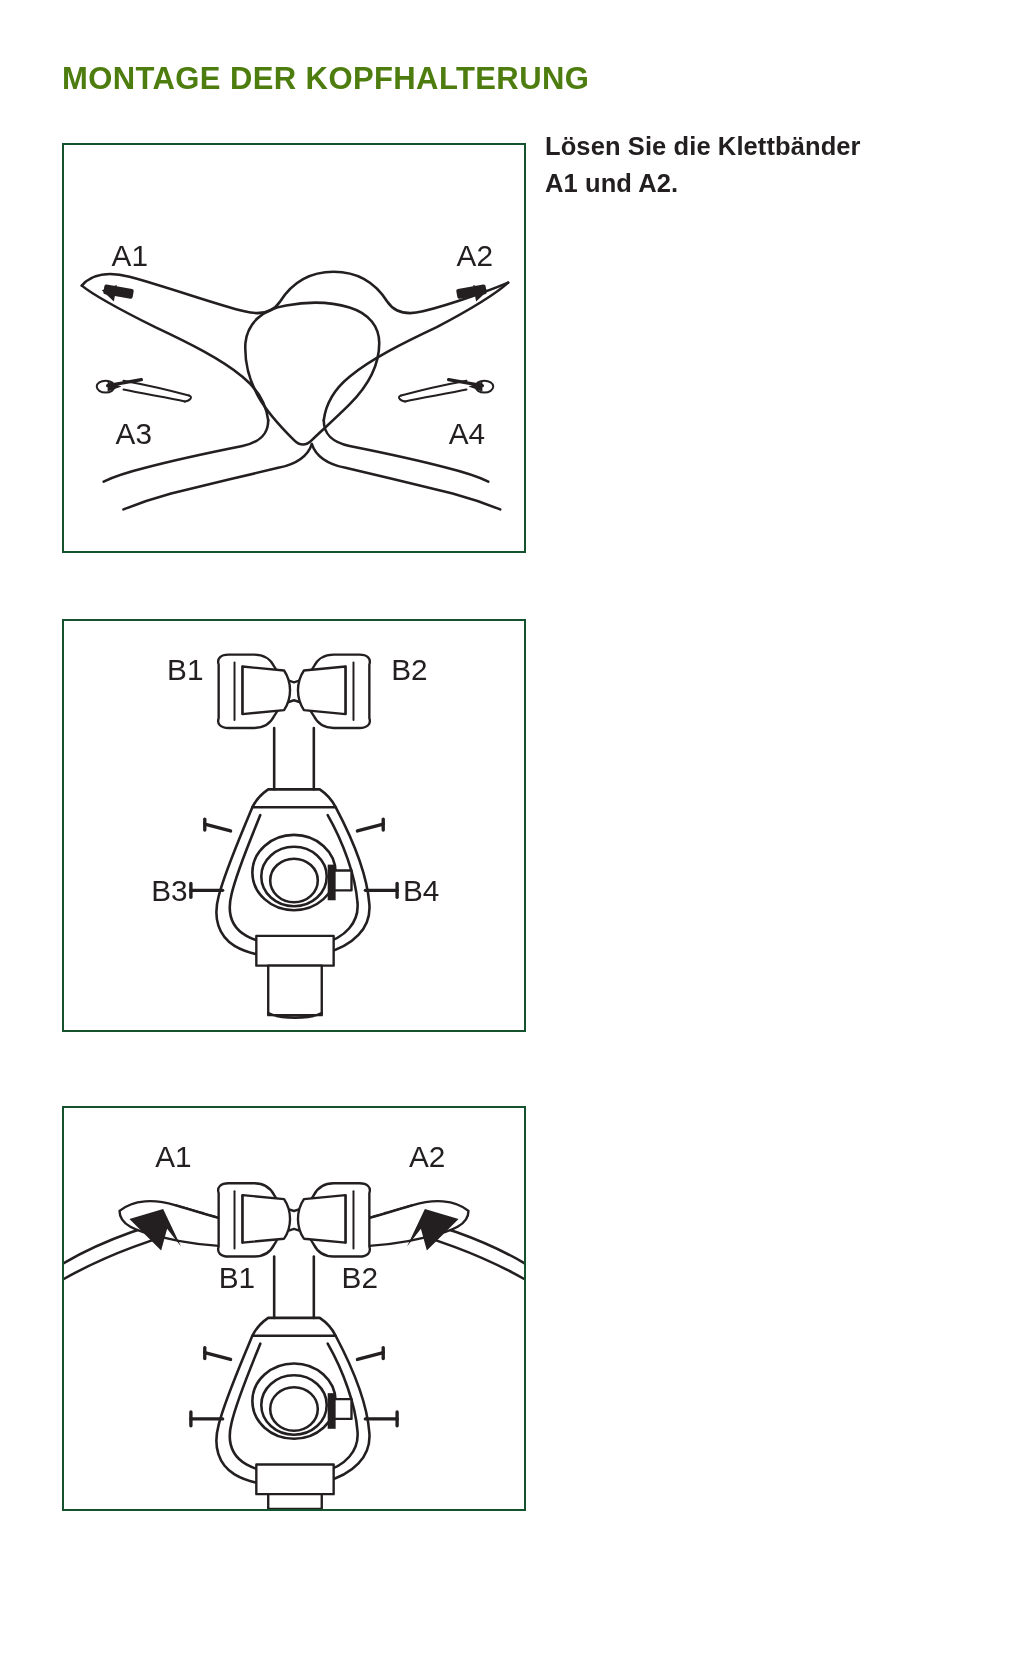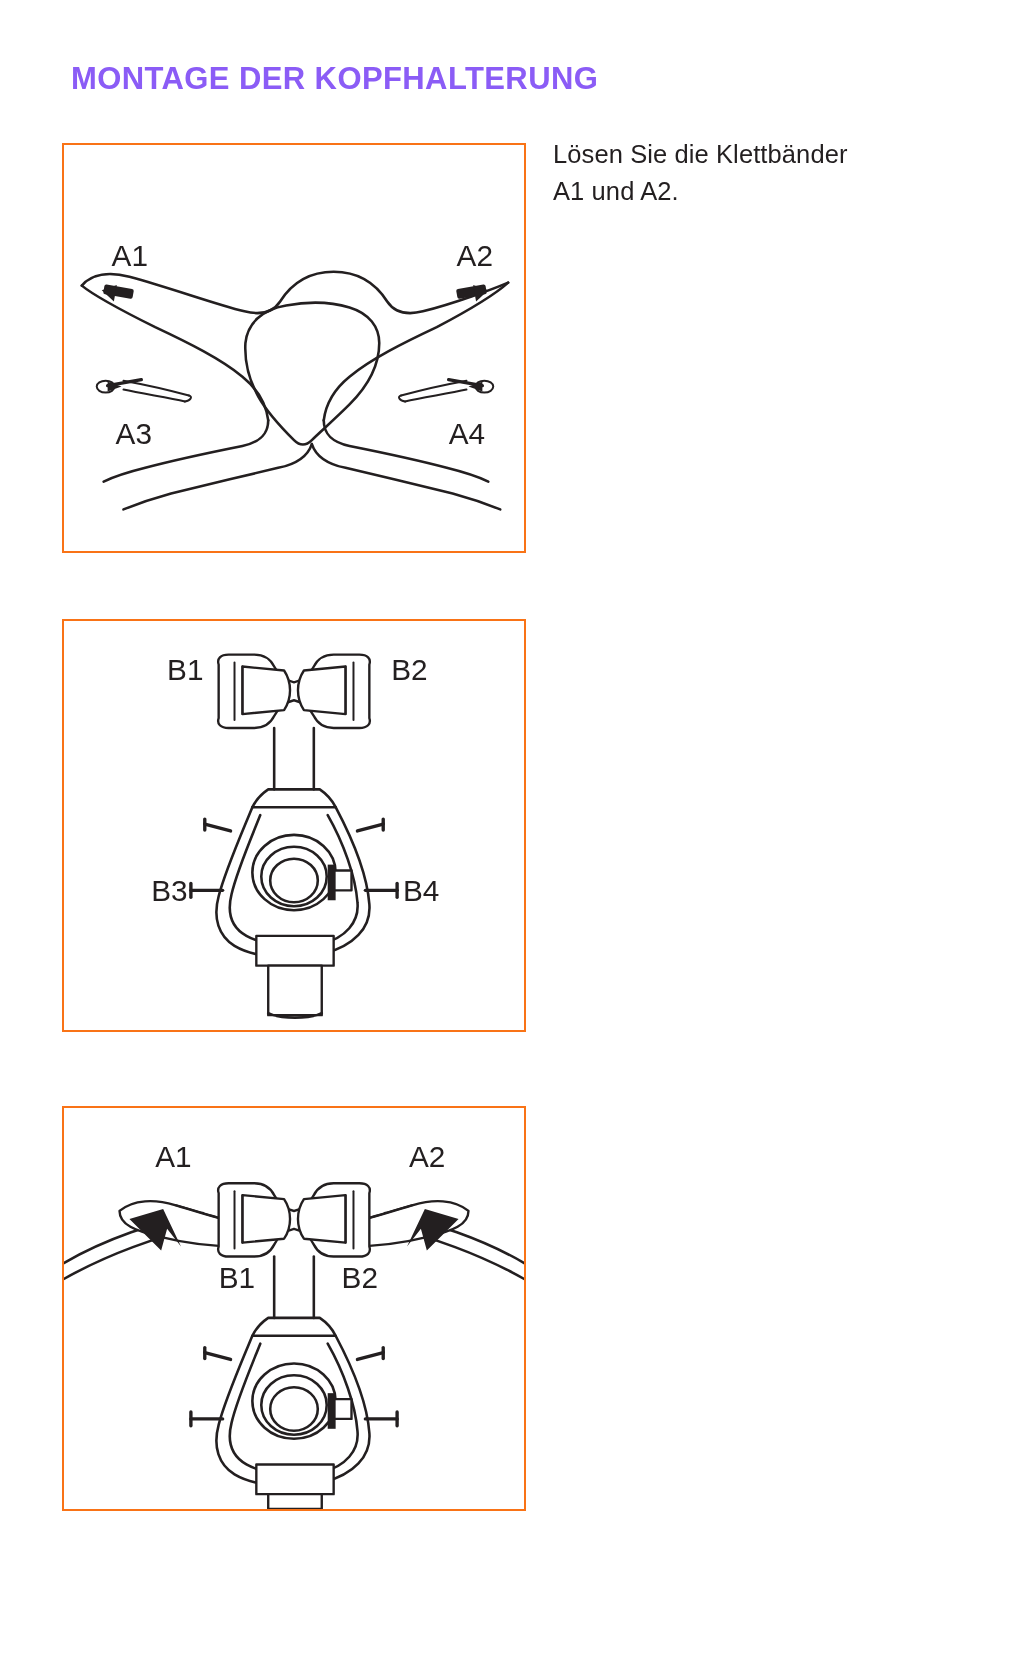--- a/index.html
+++ b/index.html
@@ -22,29 +22,28 @@
   }
 
   
   .page-title {
     position: absolute;
     left: 62px;
     top: 40px;
     font-size: 31px;
     font-weight: bold;
     letter-spacing: 0.4px;
-    color: #8b5cf6;
+    color: #4d7c0f;
     white-space: nowrap;
-    margin-left: 9px;
   }
 
   
   .figure-panel {
     position: absolute;
-    border: 2px solid #f97316;
+    border: 2px solid #14532d;
     background: #ffffff;
     box-sizing: border-box;
   }
   #panel-1 { left: 62px;  top: 143px;  width: 464px; height: 410px; }
   #panel-2 { left: 62px;  top: 619px;  width: 464px; height: 413px; }
   #panel-3 { left: 62px;  top: 1106px; width: 464px; height: 405px; }
 
   .figure-svg {
     position: absolute;
     left: 0;
@@ -68,21 +67,21 @@
     width: 345px;
     text-align: left;
   }
   #text-block-2 {
     left: 545px;
     top: 1100px;
     width: 345px;
     text-align: justify;
     text-justify: inter-word;
   }
-  .body-text p { margin: 8px; }
+  .body-text p { margin: 0; font-weight: bold; }
 
   
   text.fig-label {
     font-family: "Liberation Sans", "DejaVu Sans", sans-serif;
     font-size: 30px;
     fill: #231f20;
   }
   .stroke-line {
     fill: none;
     stroke: #231f20;

